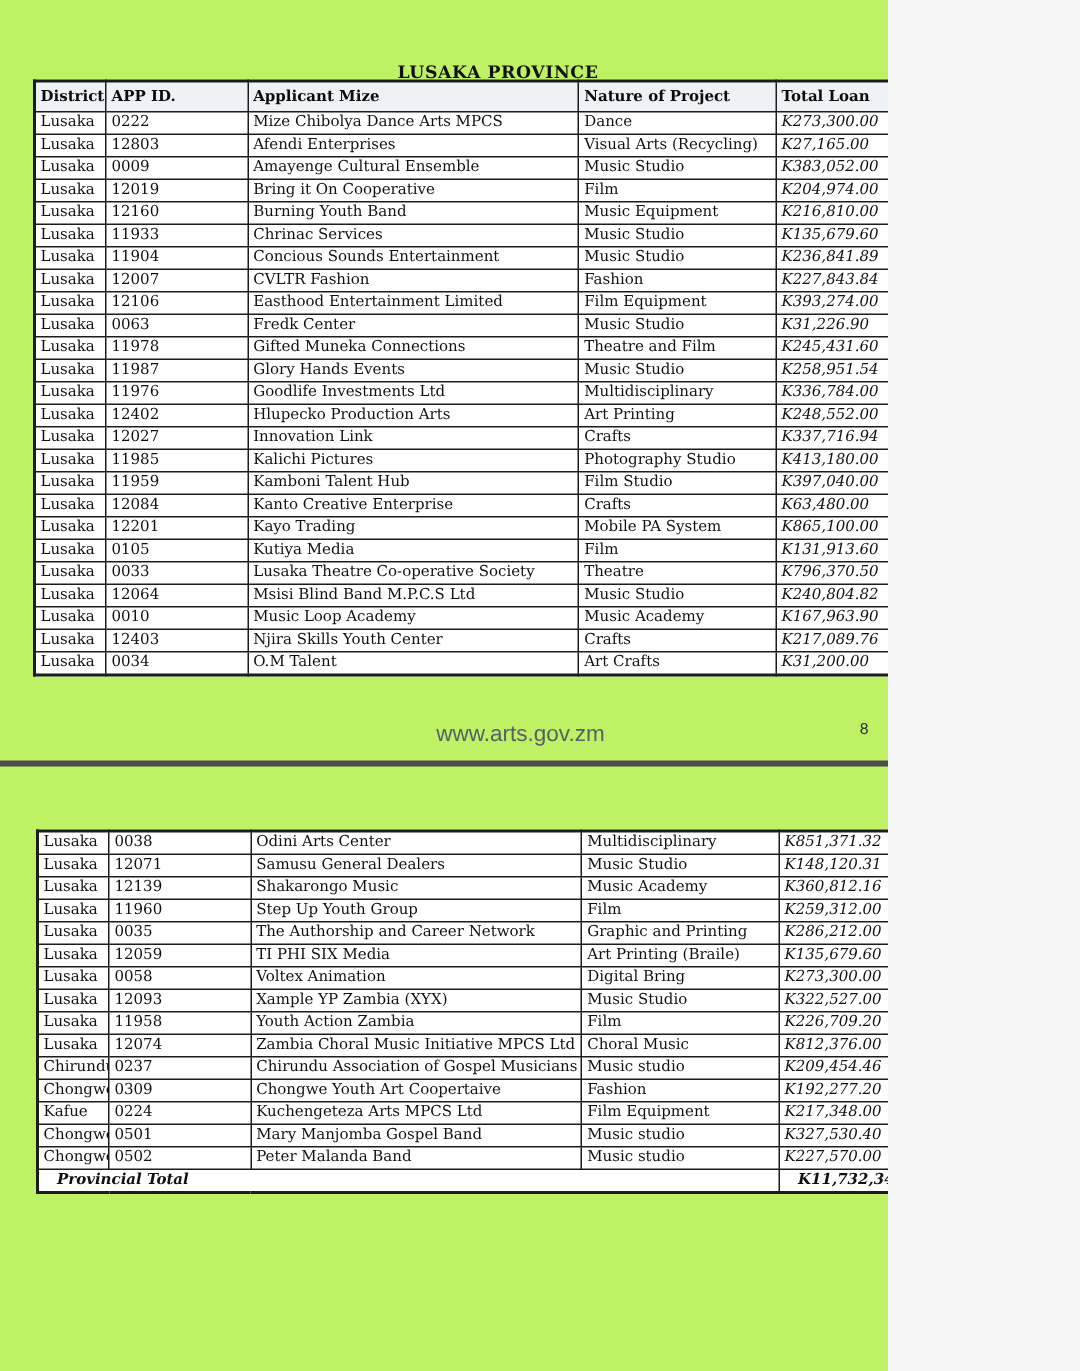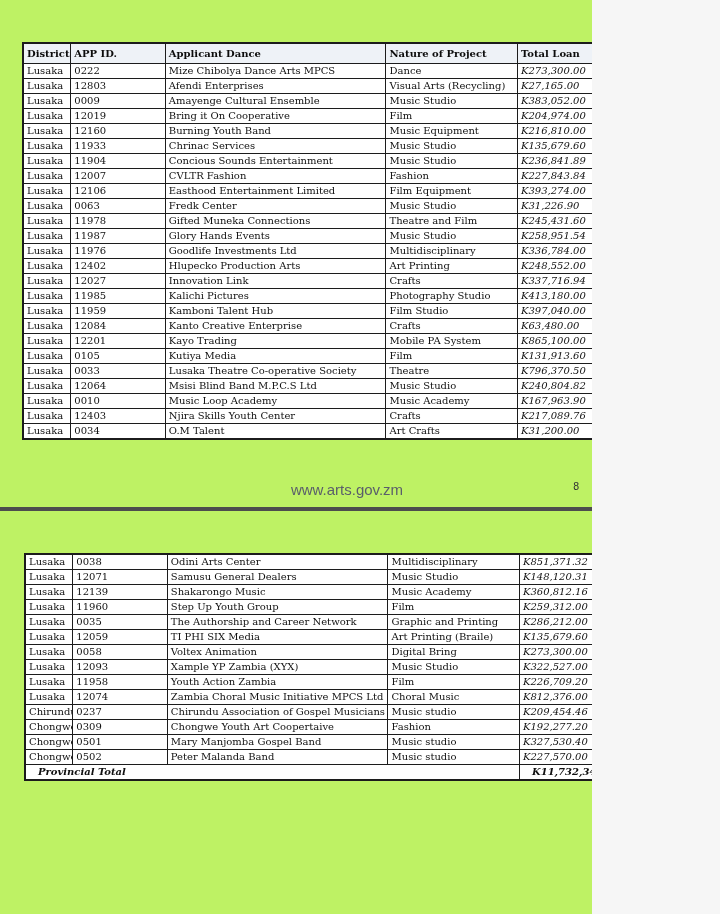--- a/index.html
+++ b/index.html
@@ -15,21 +15,21 @@
   .doc-title{
     position:absolute;top:41px;left:22px;width:620px;
     text-align:center;font-size:11.5px;font-weight:bold;
     letter-spacing:.4px;color:#111;
   }
   table.loans{
     position:absolute;border-collapse:collapse;
     width:600px;table-layout:fixed;
     background:#fff;
   }
-  #table-upper{top:42px;left:22px;padding-left:31px;}
+  #table-upper{top:53px;left:22px;padding-left:31px;}
   #table-lower{top:553px;left:24px;}
   table.loans, table.loans th, table.loans td{
     border:1px solid #1c1c1c;
   }
   table.loans{border-width:2px;}
   table.loans th{
     background:#eef2f7;
     font-size:10px;font-weight:bold;color:#0c0c0c;
     height:17px;padding:1px 3px;
     border-bottom-width:1.5px;
@@ -82,21 +82,21 @@
       <col style="width:8%">
         <col style="width:15.8%">
         <col style="width:36.9%">
         <col style="width:22%">
         <col style="width:17.3%">
     </colgroup>
     <thead>
       <tr>
         <th class="al">District</th>
         <th class="ac">APP ID.</th>
-        <th class="al">Applicant Dance</th>
+        <th class="al">Applicant Mize</th>
         <th class="al">Nature of Project</th>
         <th class="ac">Total Loan</th>
       </tr>
     </thead>
     <tbody id="tbody-upper">
         <tr>
           <td class="al">Lusaka</td>
           <td class="ac">0222</td>
           <td class="al">Mize Chibolya Dance Arts MPCS</td>
           <td class="al">Dance</td>
@@ -369,20 +369,27 @@
           <td class="ar">K209,454.46</td>
         </tr>
         <tr>
           <td class="al">Chongwe</td>
           <td class="ac">0309</td>
           <td class="al">Chongwe Youth Art Coopertaive</td>
           <td class="al">Fashion</td>
           <td class="ar">K192,277.20</td>
         </tr>
         <tr>
+          <td class="al">Kafue</td>
+          <td class="ac">0224</td>
+          <td class="al">Kuchengeteza Arts MPCS Ltd</td>
+          <td class="al">Film Equipment</td>
+          <td class="ar">K217,348.00</td>
+        </tr>
+        <tr>
           <td class="al">Chongwe</td>
           <td class="ac">0501</td>
           <td class="al">Mary Manjomba Gospel Band</td>
           <td class="al">Music studio</td>
           <td class="ar">K327,530.40</td>
         </tr>
         <tr>
           <td class="al">Chongwe</td>
           <td class="ac">0502</td>
           <td class="al">Peter Malanda Band</td>

